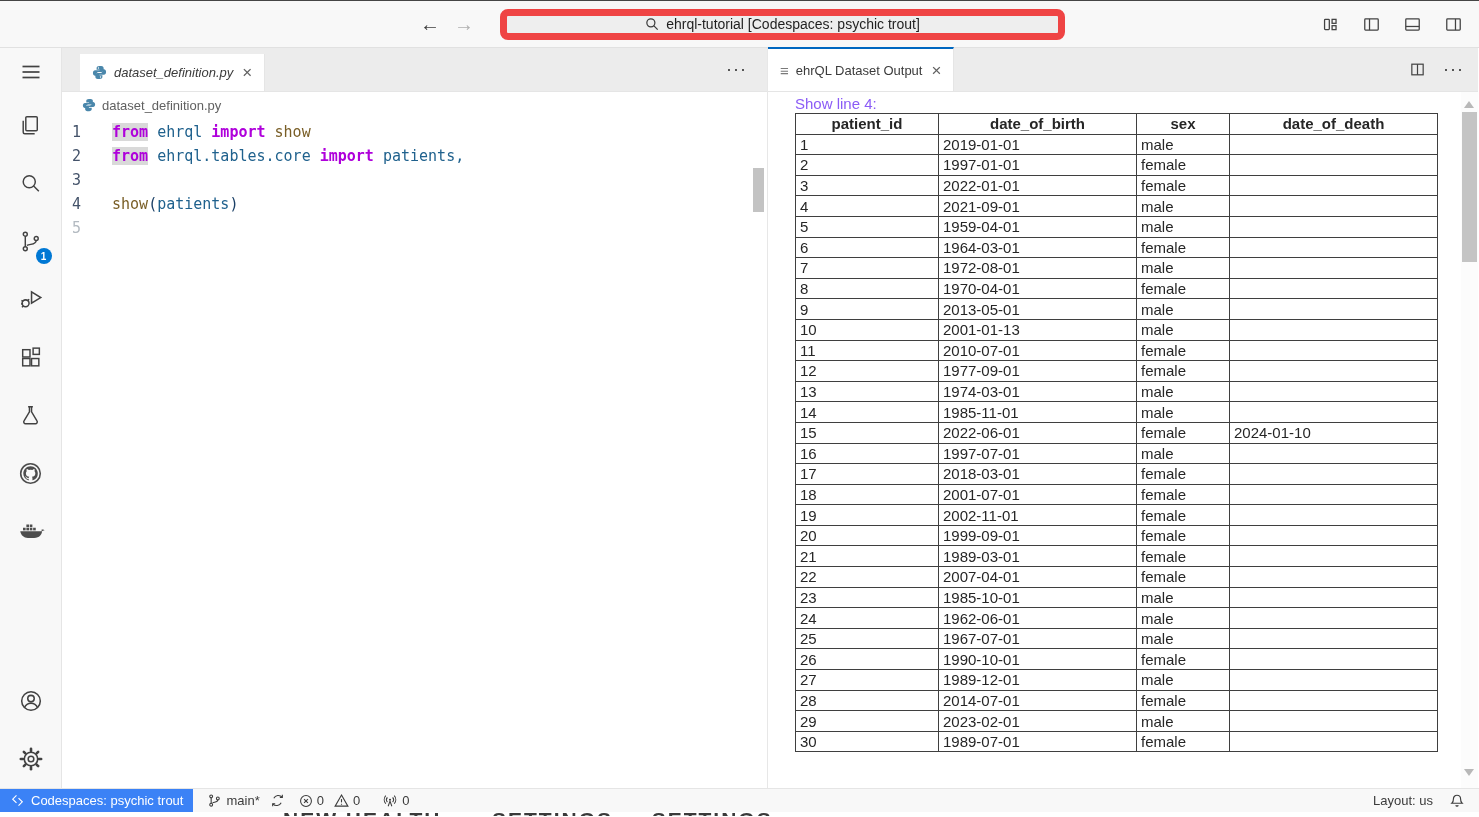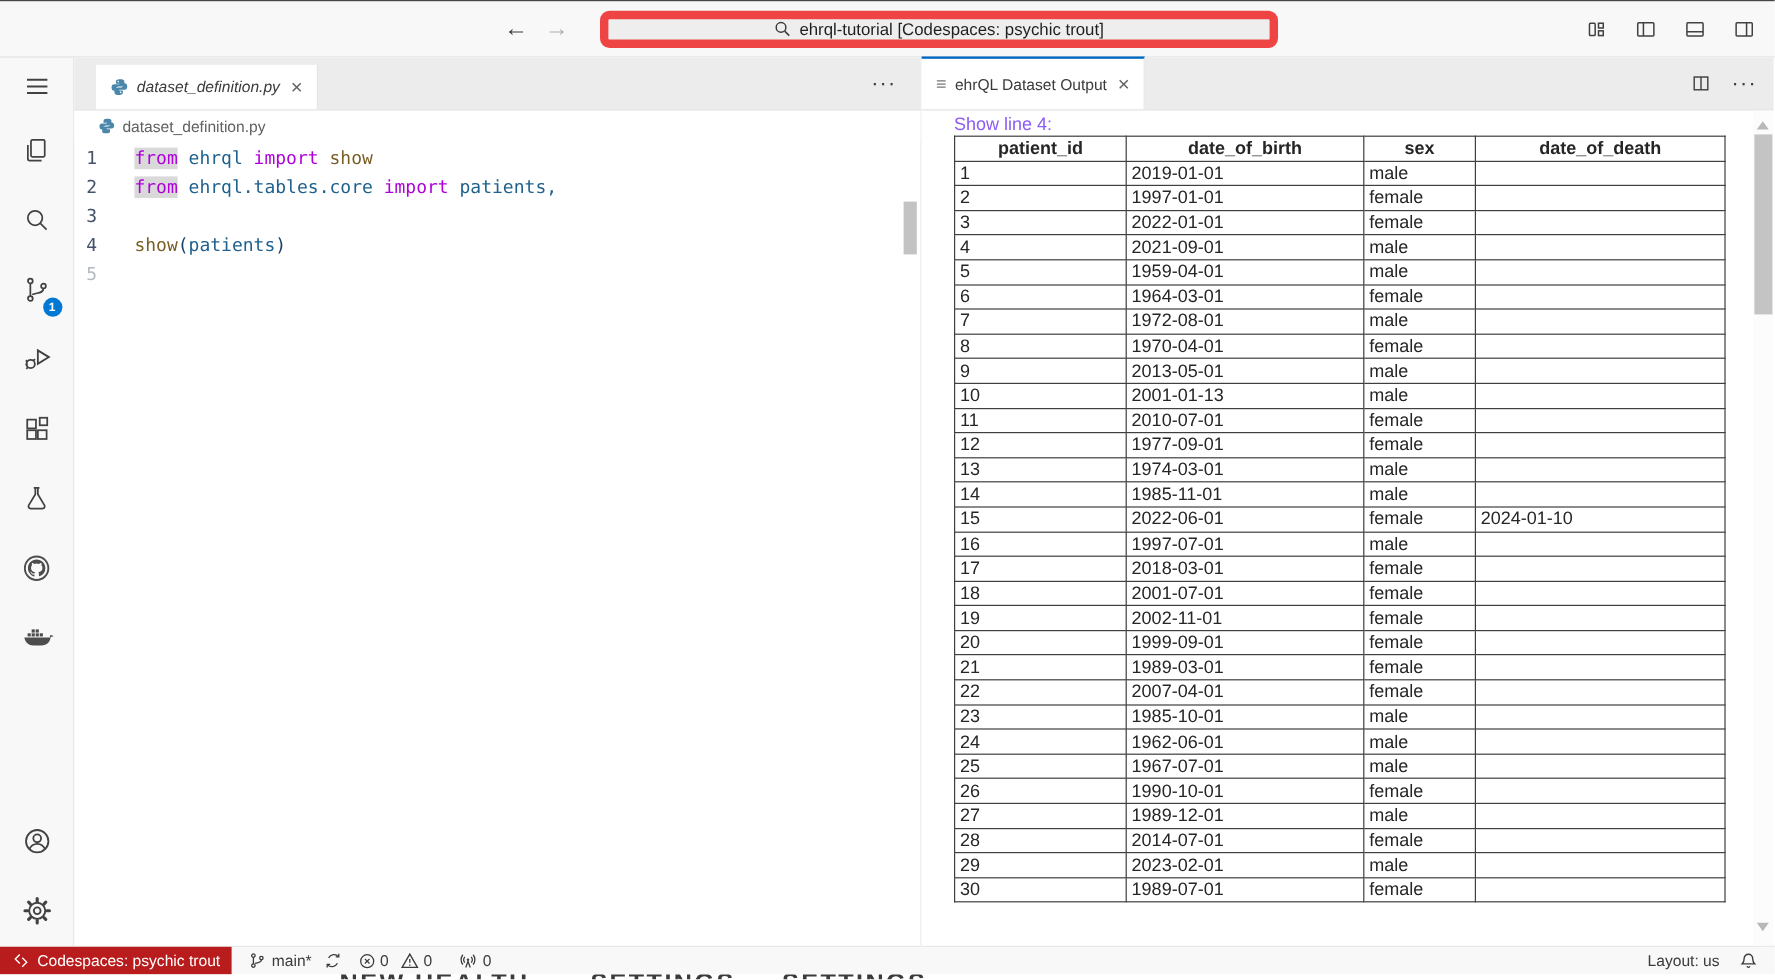--- a/index.html
+++ b/index.html
@@ -51,21 +51,21 @@
   .previcon { color:#7a7a7a; font-size:15px; }
 
   .breadcrumb { height:26px; display:flex; align-items:center; gap:6px; padding-left:20px;
     font-size:13px; color:#616161; background:#fff; }
 
   
   .code { padding-top:2px; font-family:"DejaVu Sans Mono", monospace; font-size:15px; line-height:24px; }
   .code-line { display:flex; white-space:pre; }
   .gutter { width:50px; text-align:right; padding-right:31px; color:#44536a; flex:none; }
   .gutter.dim { color:#b3bac1; }
-  .kw { color:#af00db; }
+  .kw { color:#af00db;font-weight:bold; }
   .mod { color:#1f618d; }
   .fn { color:#795e26; }
   .lb { color:#5ca7cd; }
   .paren { color:#1a3f66; }
   .hl { background:#d9d9d9; }
   .ed-scroll { position:absolute; right:3px; top:120px; width:11px; height:44px; background:#c3c3c3; }
 
   
   .webview { position:relative; height:696px; padding:4px 0 0 27px; overflow:hidden; }
   .status-line { font-size:15px; color:#8b5cf6; height:17px; line-height:16px; margin-bottom:0; }
@@ -80,21 +80,21 @@
   .wv-scroll { position:absolute; right:0; top:0; width:17px; height:696px; background:#fcfcfc; }
   .wv-arrow { position:absolute; left:3px; width:0; height:0; border-left:5.5px solid transparent;
     border-right:5.5px solid transparent; }
   .wv-arrow.up { top:9px; border-bottom:7px solid #b8b8b8; }
   .wv-arrow.down { bottom:12px; border-top:7px solid #b8b8b8; }
   .wv-thumb { position:absolute; left:1px; top:20px; width:15px; height:150px; background:#c4c4c4; }
 
   
   .statusbar { height:24px; background:#f8f8f8; border-top:1px solid #e5e5e5;
     display:flex; align-items:center; font-size:13px; color:#3b3b3b; }
-  .sb-remote { height:100%; background:#b91c1c; color:#fff; display:flex; align-items:center;
+  .sb-remote { height:100%; background:#3b82f6; color:#fff; display:flex; align-items:center;
     gap:6px; padding:0 10px; cursor:pointer; }
   .sb-item { display:flex; align-items:center; gap:4px; margin-left:14px; cursor:pointer; }
   .sb-right { margin-left:auto; display:flex; align-items:center; gap:16px; padding-right:14px; }
 
   
   .bottom-strip { position:relative; height:4px; background:#fff; overflow:hidden; }
   .frag { position:absolute; top:0; margin-top:-4px; font-size:21px; font-weight:bold;
     color:#3a3a3a; letter-spacing:2px; white-space:nowrap; }
   .frag.l { left:283px; } .frag.r { left:492px; }
 

